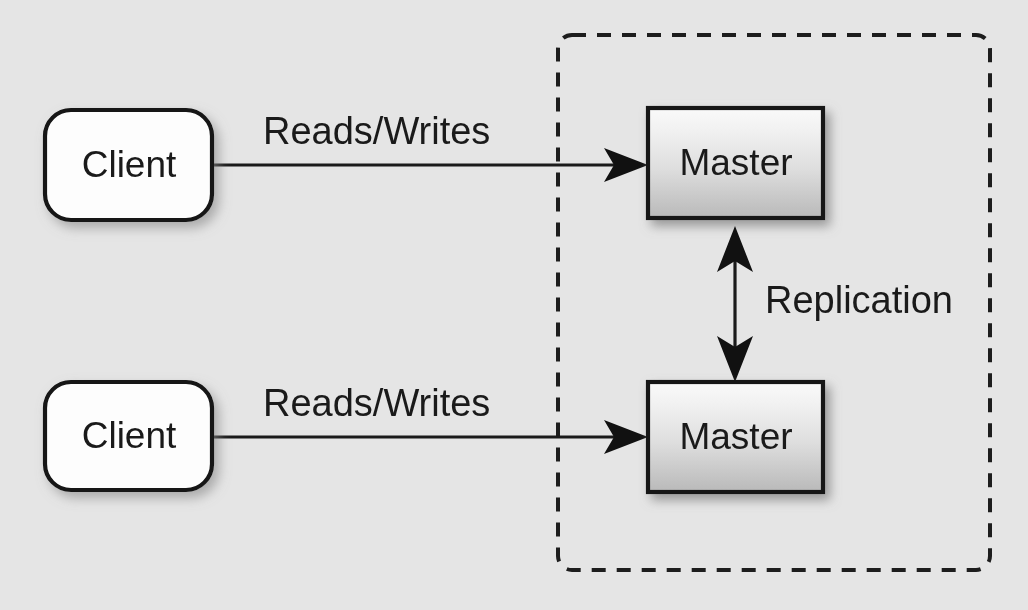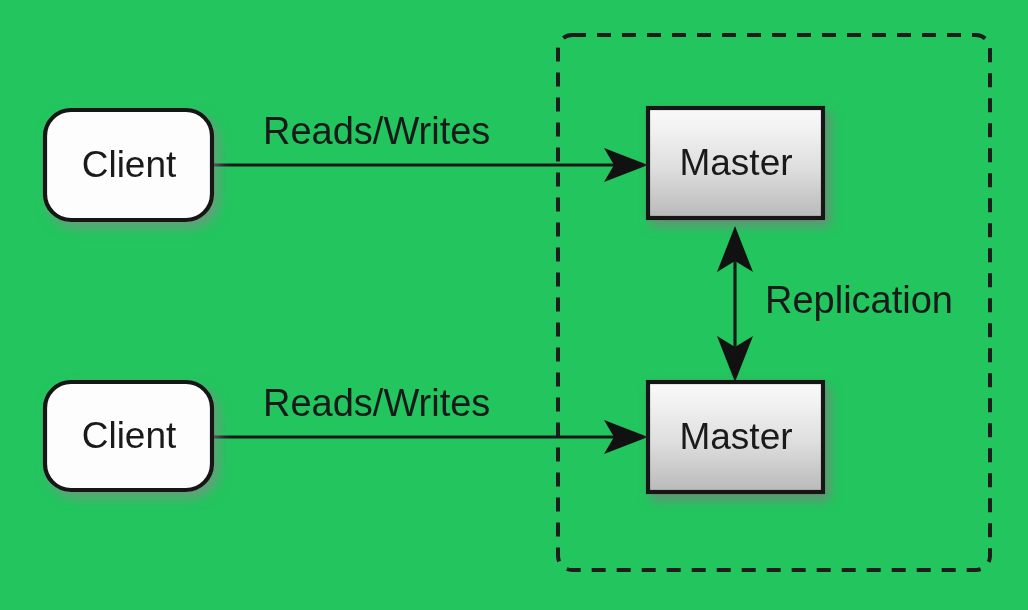--- a/index.html
+++ b/index.html
@@ -8,21 +8,21 @@
     padding: 0;
     background: #ffffff;
   }
   body {
     font-family: "Liberation Sans", sans-serif;
   }
   #diagram-root {
     position: relative;
     width: 1028px;
     height: 610px;
-    background: #22c55e;
+    background: #e5e5e5;
     overflow: hidden;
   }
   #diagram-svg {
     position: absolute;
     top: 0;
     left: 0;
     width: 1028px;
     height: 610px;
     display: block;
   }

